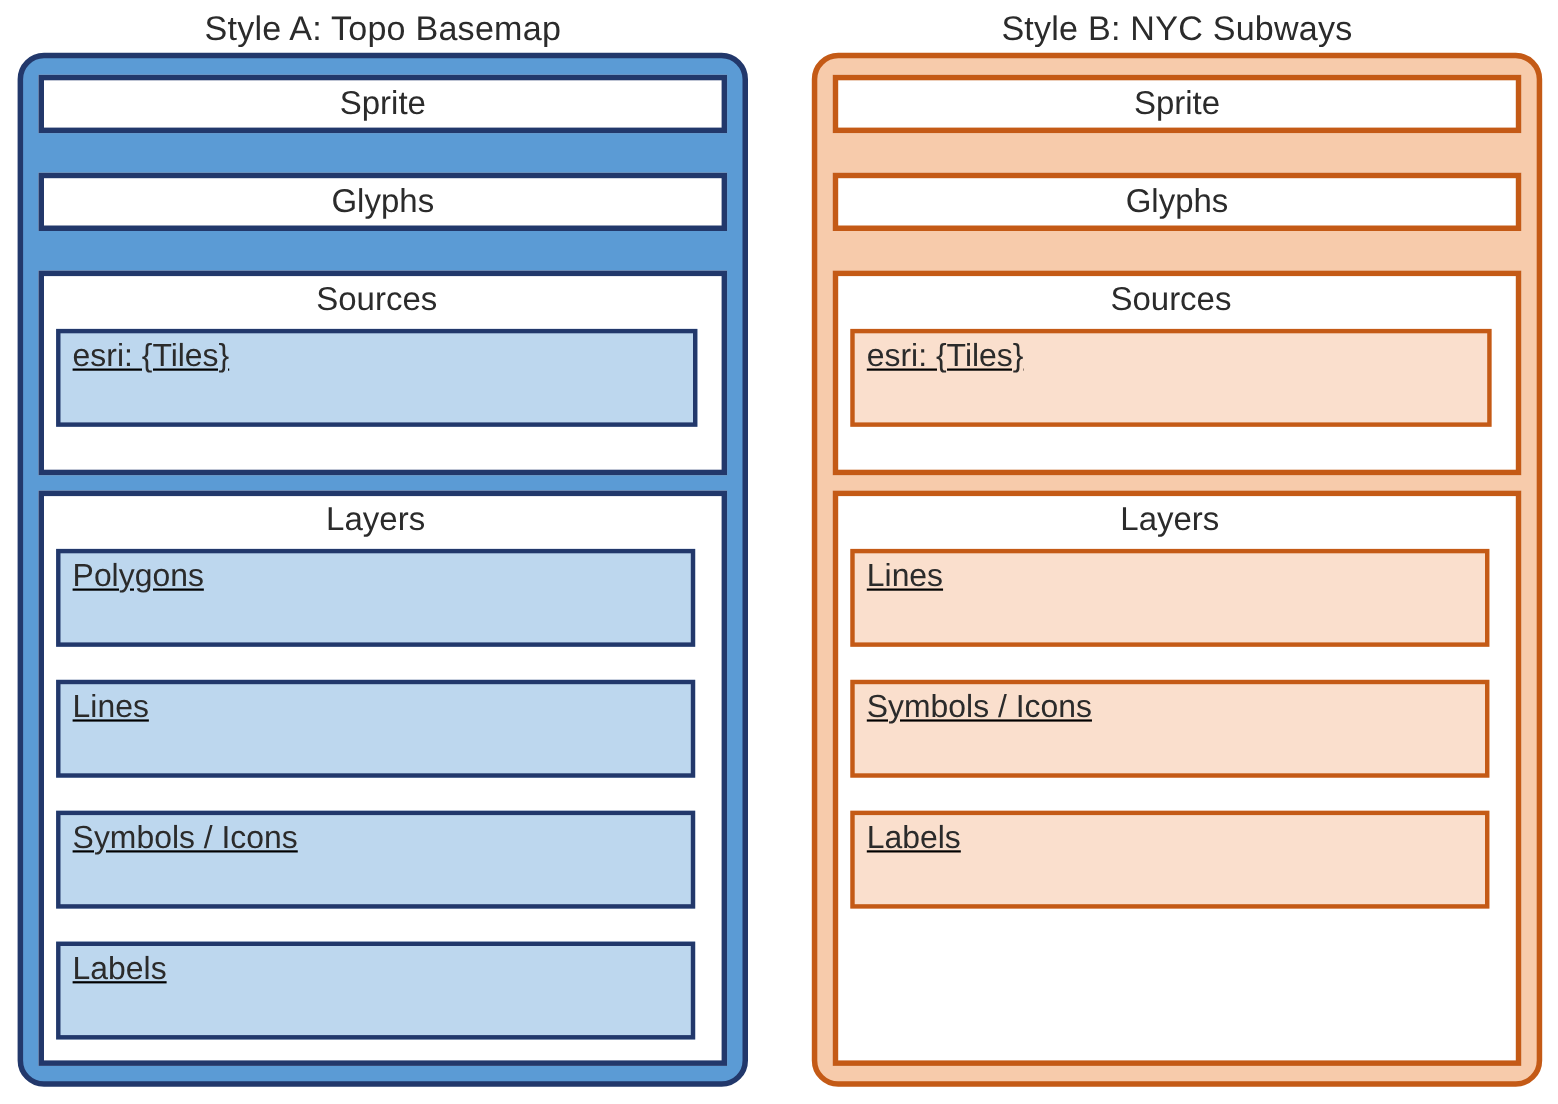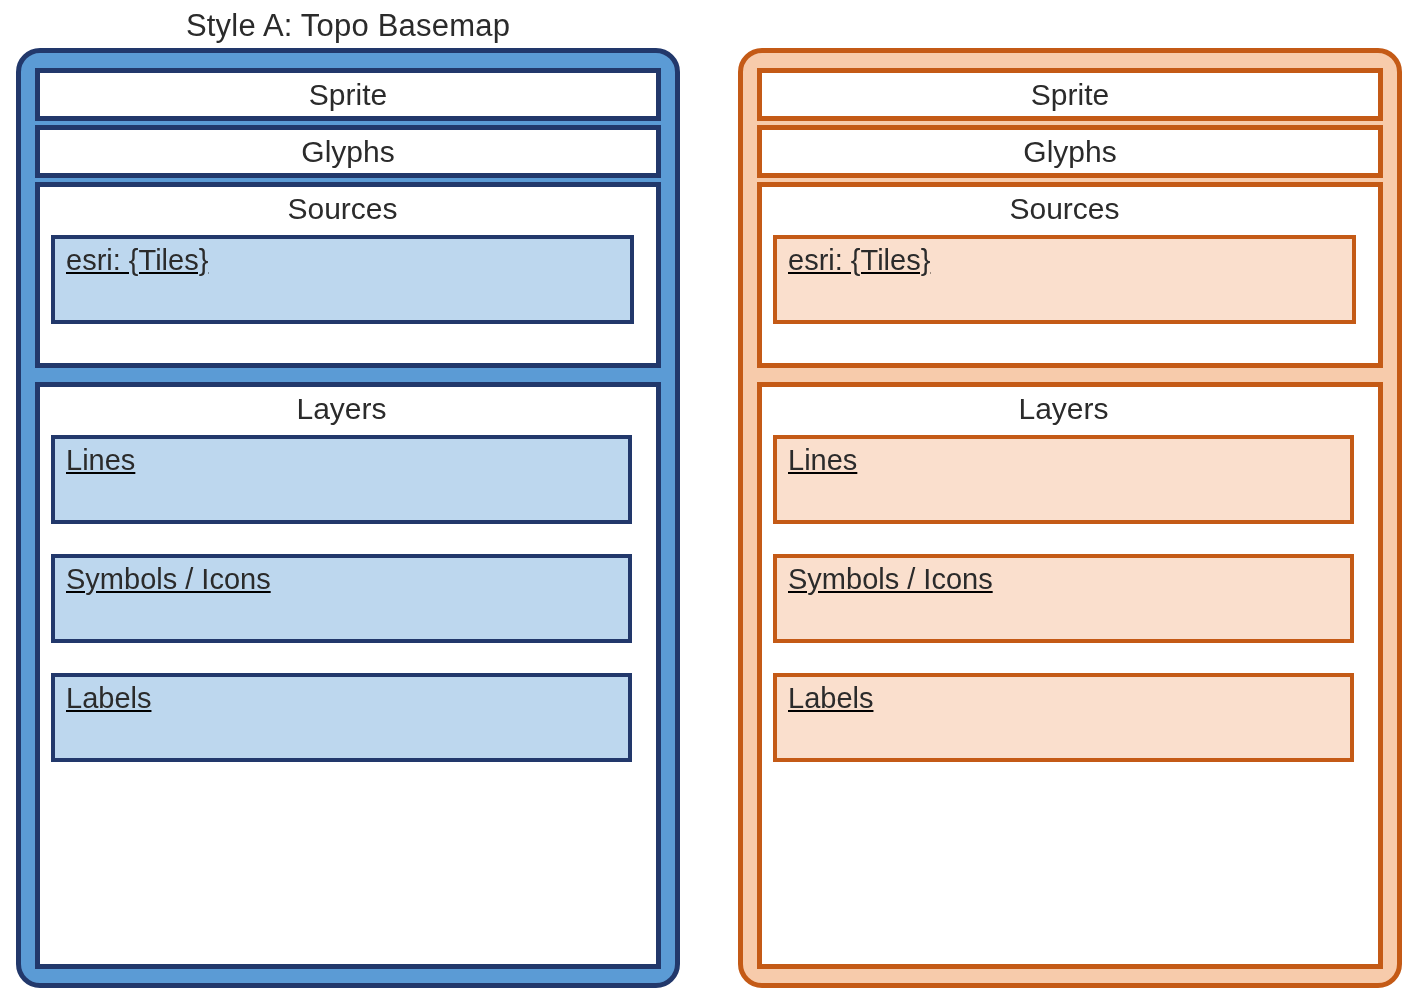--- a/index.html
+++ b/index.html
@@ -75,21 +75,21 @@
   }
   .theme-blue .section { border-color: #22386B; }
   .theme-orange .section { border-color: #C45A16; }
 
   .section.simple {
     height: 53px;
     display: flex;
     align-items: center;
     justify-content: center;
   }
-  .section.simple + .section { margin-top: 4px; }
+  .section.simple + .section { margin-top: 36px; }
 
   .section.sources {
     margin-top: 18px;
     height: 186px;
     padding: 6px 22px 11px 11px;
   }
   .section.layers {
     margin-top: 14px;
     flex: 1 1 auto;
     padding: 6px 24px 11px 11px;
@@ -162,35 +162,39 @@
           <div class="item-box">
             <span class="item-label">esri: {Tiles}</span>
           </div>
         </div>
       </div>
 
       <div class="section layers">
         <div class="section-title">Layers</div>
         <div class="section-body">
           <div class="item-box">
+            <span class="item-label">Polygons</span>
+          </div>
+          <div class="item-box">
             <span class="item-label">Lines</span>
           </div>
           <div class="item-box">
             <span class="item-label">Symbols / Icons</span>
           </div>
           <div class="item-box">
             <span class="item-label">Labels</span>
           </div>
         </div>
       </div>
 
     </div>
   </div>
 
   <div class="column col-b">
+    <div class="style-title">Style B: NYC Subways</div>
 
     <div class="panel theme-orange">
 
       <div class="section simple">
         <div class="section-title">Sprite</div>
       </div>
 
       <div class="section simple">
         <div class="section-title">Glyphs</div>
       </div>

